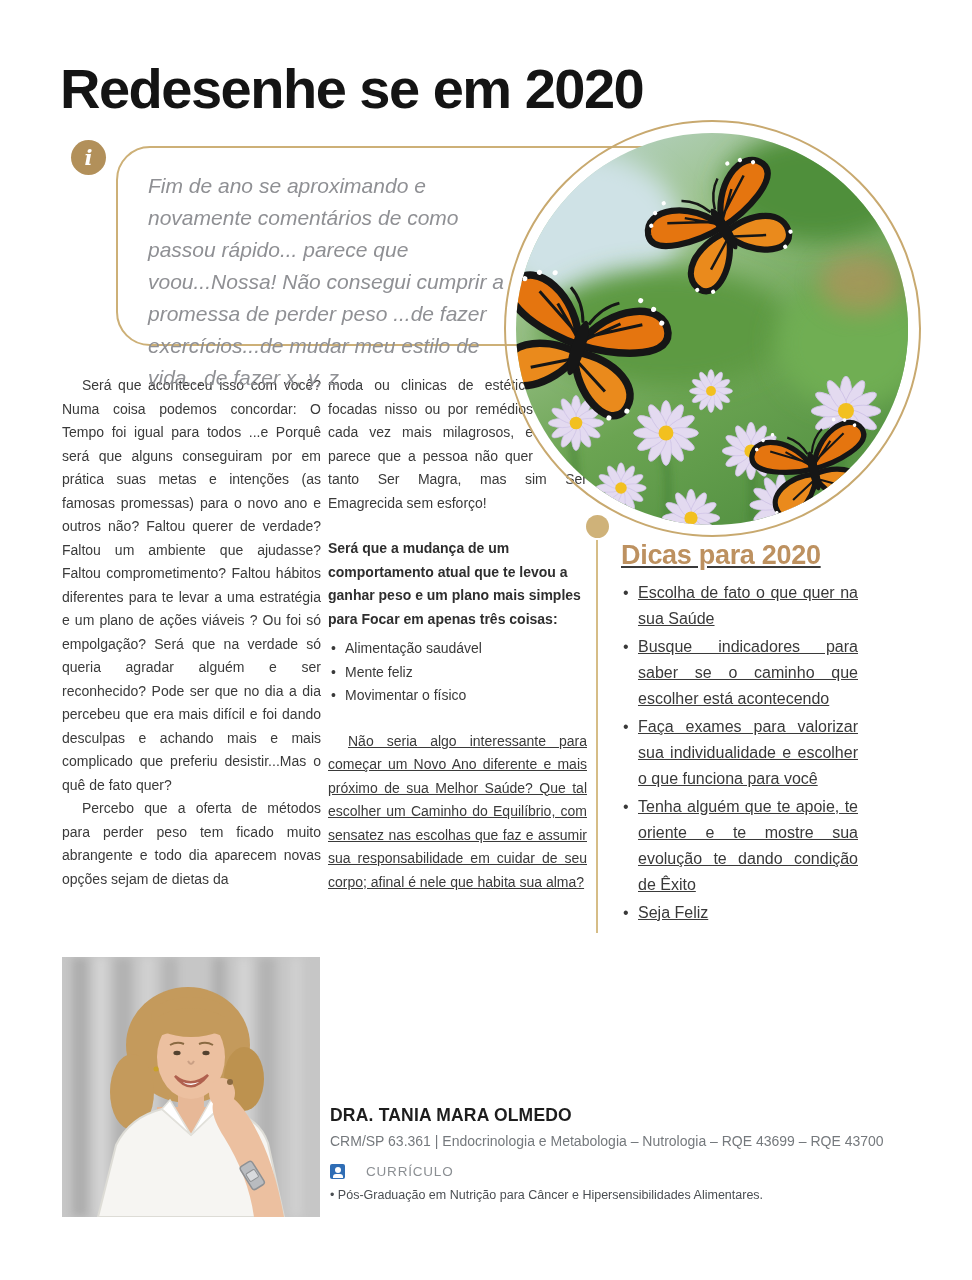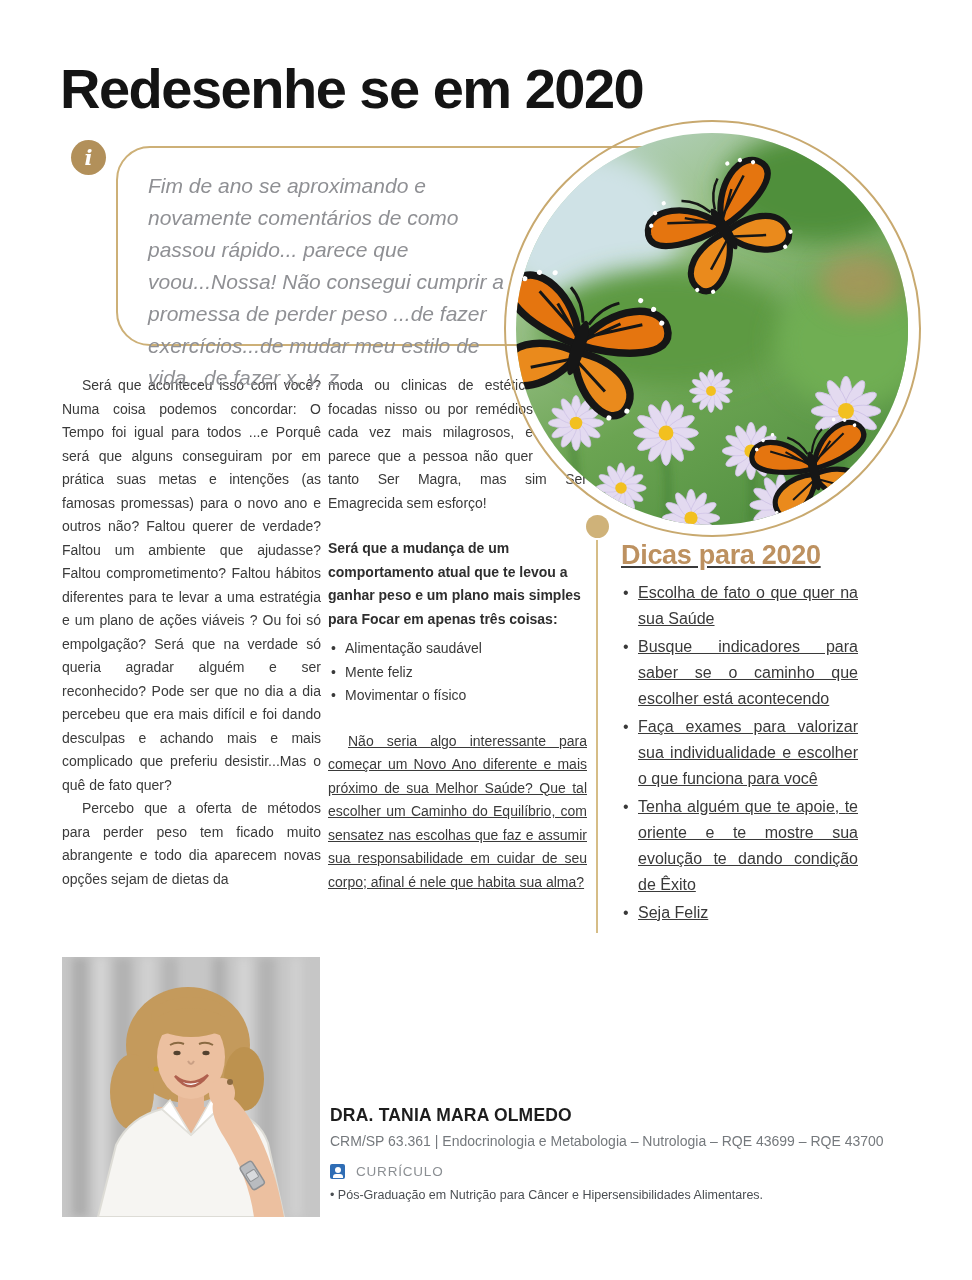--- a/index.html
+++ b/index.html
@@ -49,21 +49,21 @@
   .tips-list li{position:relative;padding-left:17px;margin-bottom:2px;}
   .tips-list li::before{content:"\2022";position:absolute;left:2px;color:#393939;}
 
   
   .doctor-photo{position:absolute;left:62px;top:957px;width:258px;height:260px;overflow:hidden;}
 
   
   .author-name{position:absolute;left:330px;top:1105px;margin:0;font-size:17.5px;font-weight:800;
                color:#1d1d1d;letter-spacing:0.2px;}
   .author-cred{position:absolute;left:330px;top:1133px;margin:0;font-size:14px;color:#75797d;}
-  .curr-row{position:absolute;left:330px;top:1164px;display:flex;align-items:center;gap:11px;}
+  .curr-row{position:absolute;left:330px;top:1164px;display:flex;align-items:center;gap:21px;}
   .curr-icon{width:15px;height:15px;border-radius:2px;background:#2f6db5;position:relative;flex:0 0 auto;}
   .curr-icon::before{content:"";position:absolute;left:4.5px;top:2.5px;width:6px;height:6px;
                      border-radius:50%;background:#ffffff;}
   .curr-icon::after{content:"";position:absolute;left:2.5px;top:9.5px;width:10px;height:4px;
                     border-radius:3px 3px 0 0;background:#ffffff;}
   .curr-label{font-size:13.5px;color:#8b8f93;letter-spacing:0.8px;}
   .curr-item{position:absolute;left:330px;top:1188px;margin:0;font-size:12.5px;color:#4a4e52;}
 </style>
 </head>
 <body>

